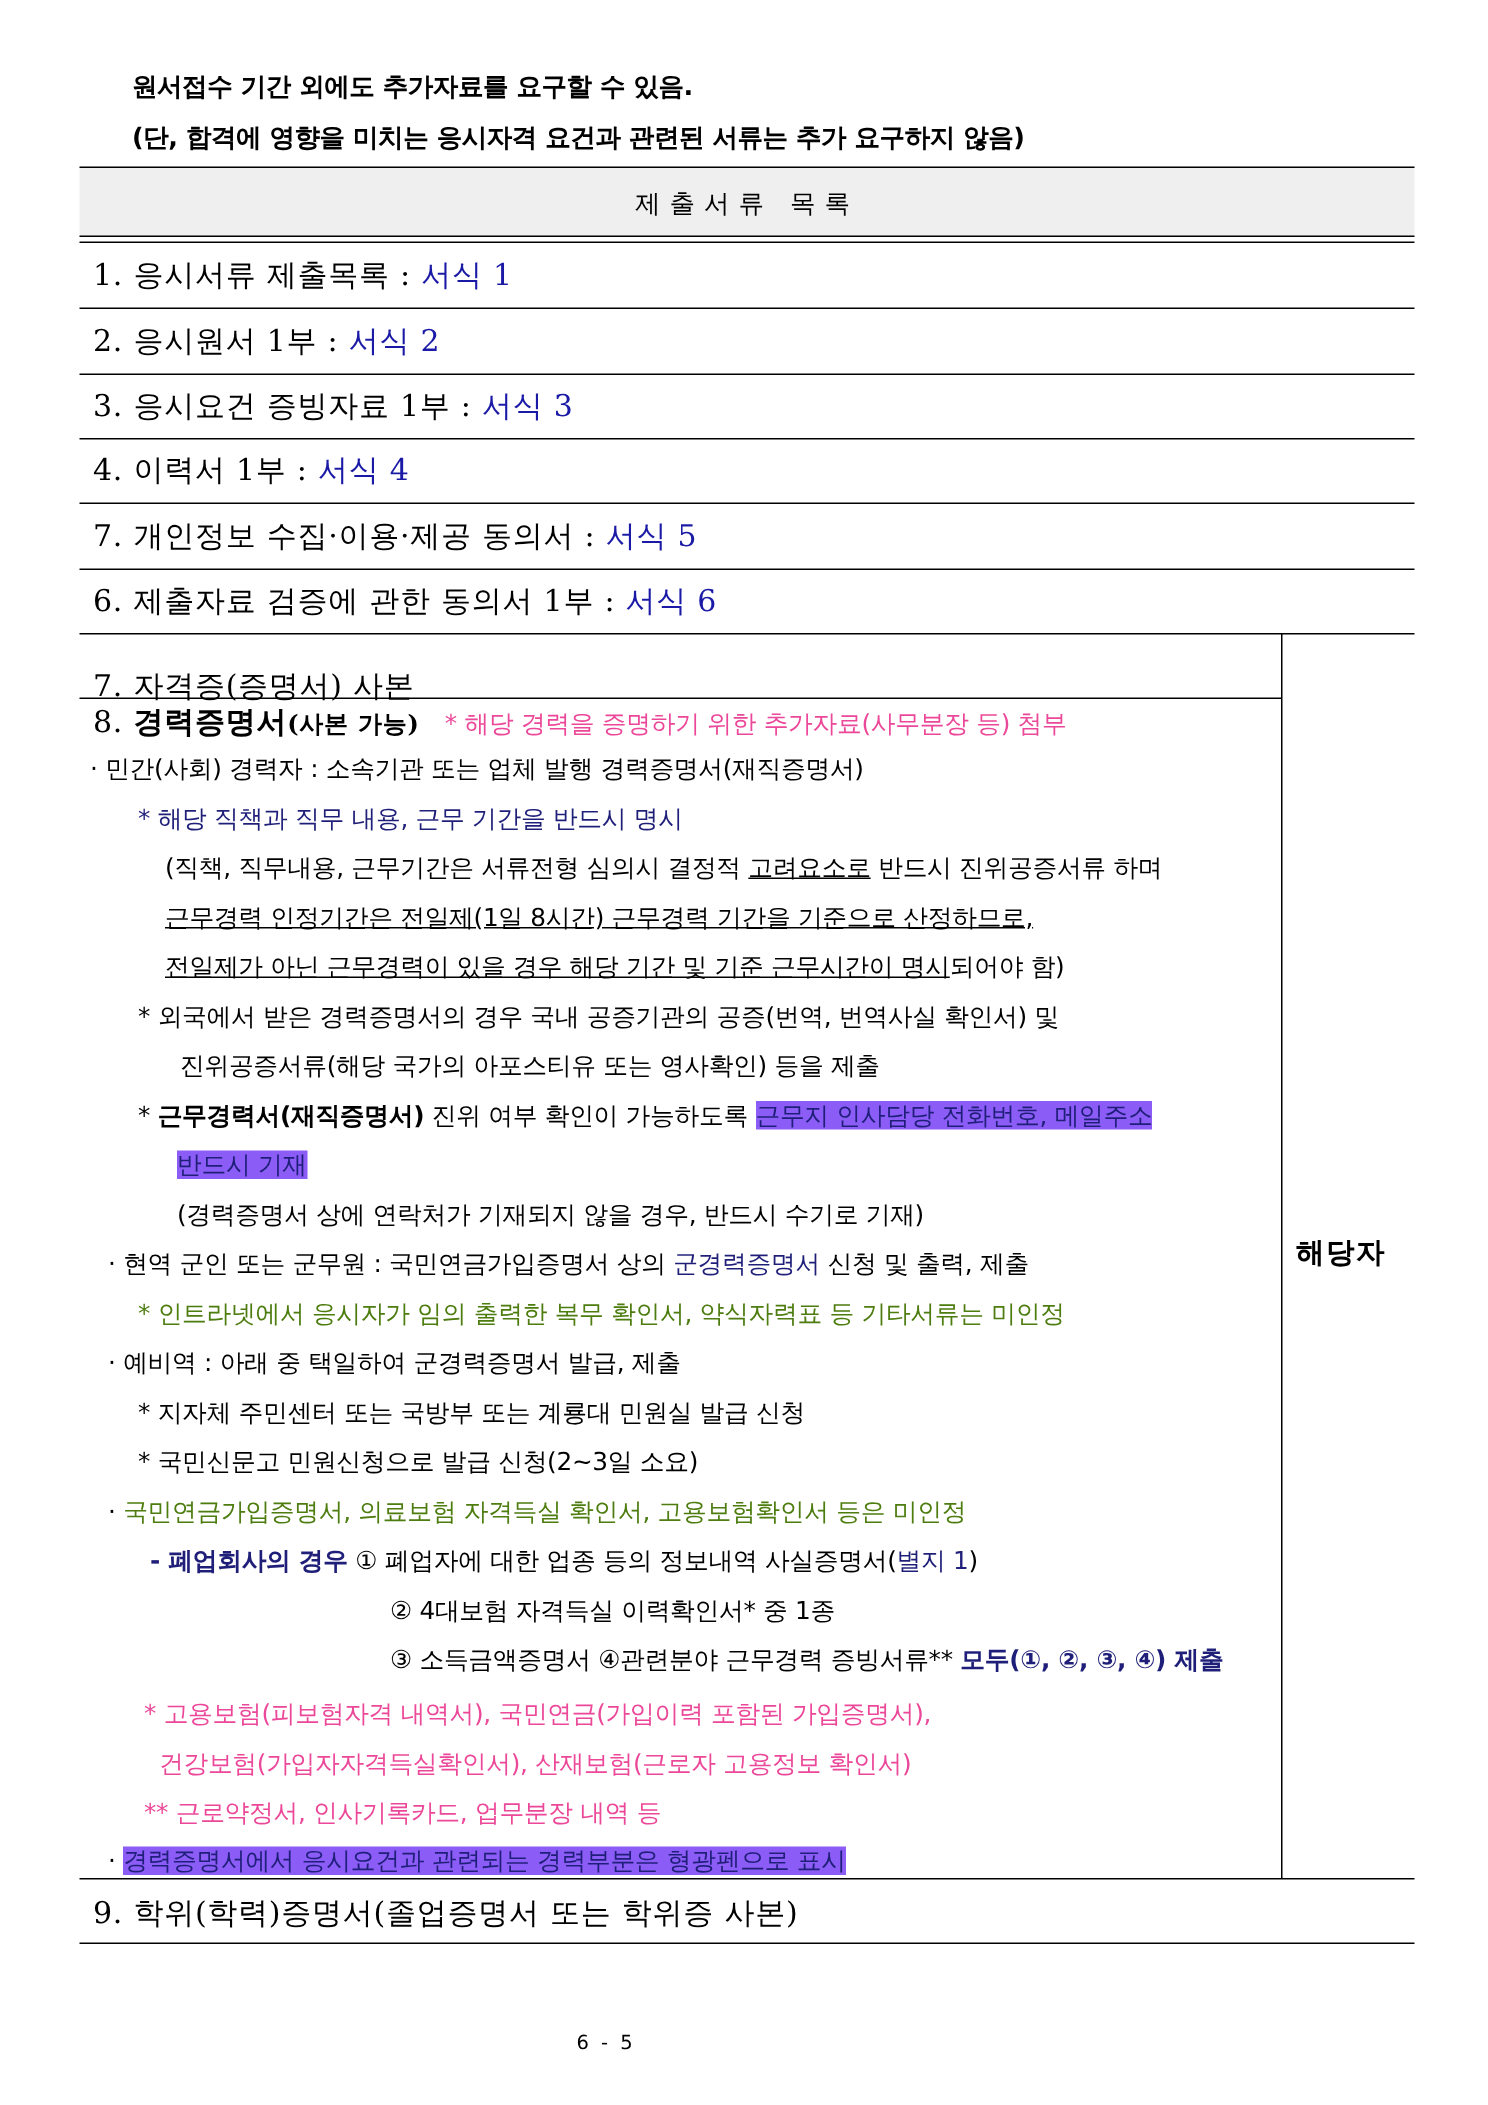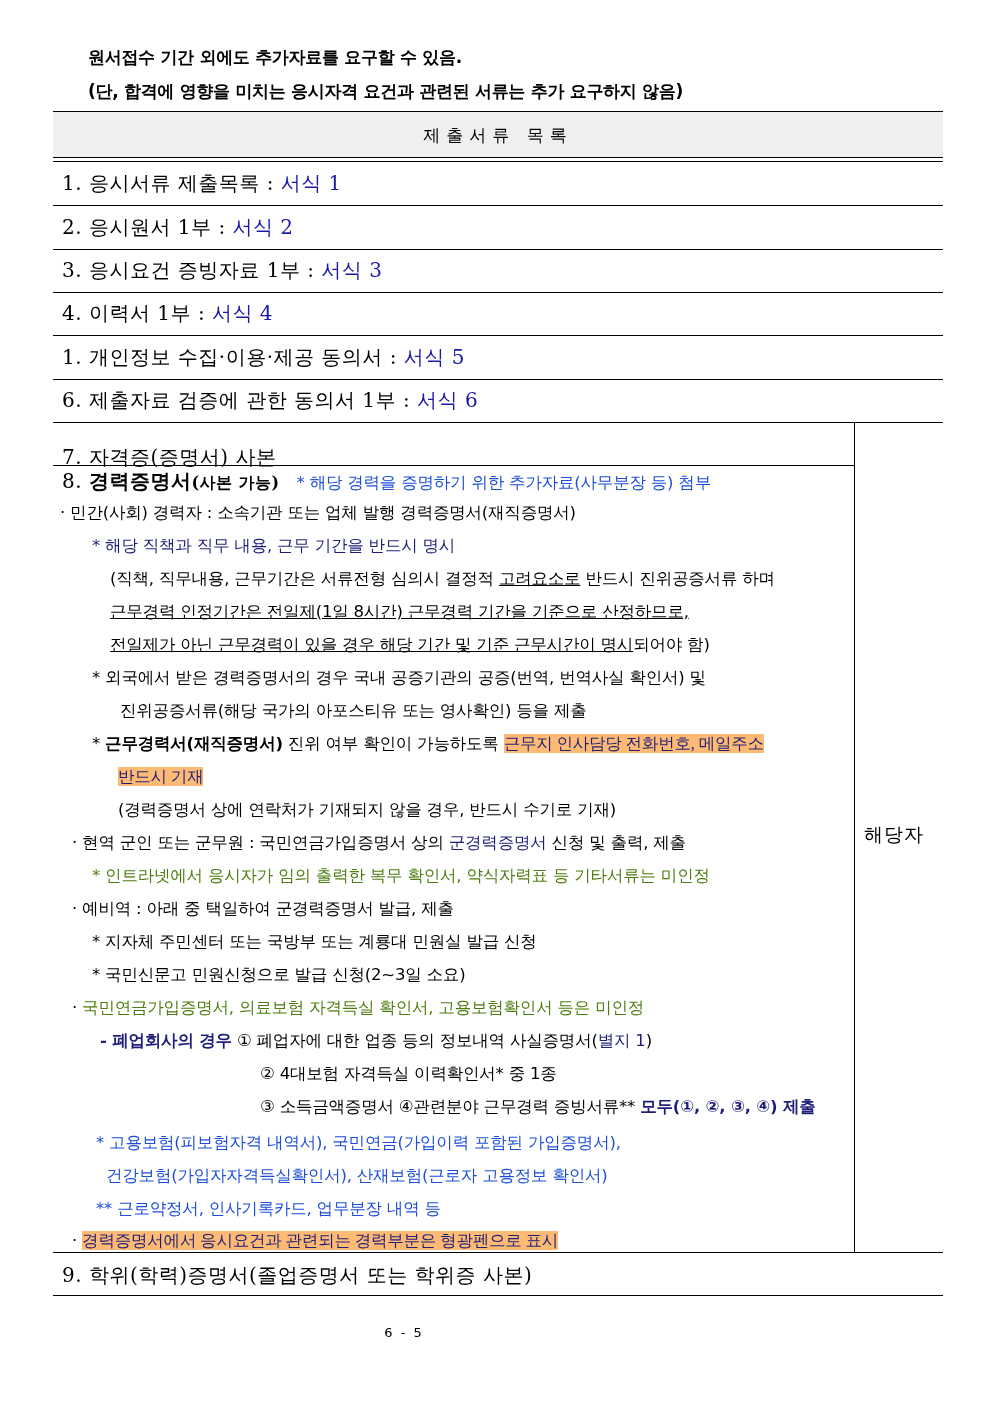--- a/index.html
+++ b/index.html
@@ -23,35 +23,35 @@
     .dbl1 { top: 157px; }
     .dbl2 { top: 161px; }
 
     .row {
       position: absolute; left: 62px;
       font-family: "DejaVu Serif", serif; font-size: 20px; letter-spacing: 0.5px;
       white-space: nowrap;
     }
     .blue { color: #1a1aa6; }
     .navy { color: #1f1f7a; }
-    .green { color: #1d4ed8; }
+    .green { color: #ec4899; }
     .red { color: #4d7c0f; text-align: center; }
-    .hl { background: #fdba74; font-family: Liberation Serif, serif; }
+    .hl { background: #8b5cf6; }
     .u { text-decoration: underline; }
     .b { font-weight: bold; }
 
     .sub {
       position: absolute; font-size: 16.5px; white-space: nowrap; letter-spacing: -0.2px;
     }
     .small-paren { font-size: 16px; }
     .aside {
       position: absolute; left: 864px; top: 822px;
-      font-family: "DejaVu Serif", serif; font-size: 19px; font-weight: normal; letter-spacing: 1px;
+      font-family: "DejaVu Serif", serif; font-size: 19px; font-weight: bold; letter-spacing: 1px;
     }
-    .pagenum { position: absolute; left: 0; width: 808px; top: 1325px; text-align: center; font-size: 13px; letter-spacing: 2px; }
+    .pagenum { position: absolute; left: 0; width: 808px; top: 1355px; text-align: center; font-size: 13px; letter-spacing: 2px; }
   </style>
 </head>
 <body>
 
 <div class="intro l1">원서접수 기간 외에도 추가자료를 요구할 수 있음.</div>
 <div class="intro l2">(단, 합격에 영향을 미치는 응시자격 요건과 관련된 서류는 추가 요구하지 않음)</div>
 
 <div class="hdr">제출서류  목록</div>
 <div class="hline dbl1"></div>
 <div class="hline dbl2"></div>
@@ -70,21 +70,21 @@
   <span>3. 응시요건 증빙자료 1부 : </span><span class="blue">서식 3</span>
 </div>
 <div class="hline" style="top:292px"></div>
 
 <div class="row" style="top:300px">
   <span>4. 이력서 1부 : </span><span class="blue">서식 4</span>
 </div>
 <div class="hline" style="top:335px"></div>
 
 <div class="row" style="top:344px">
-  <span>1. 개인정보 수집·이용·제공 동의서 : </span><span class="blue">서식 5</span>
+  <span>7. 개인정보 수집·이용·제공 동의서 : </span><span class="blue">서식 5</span>
 </div>
 <div class="hline" style="top:379px"></div>
 
 <div class="row" style="top:387px">
   <span>6. 제출자료 검증에 관한 동의서 1부 : </span><span class="blue">서식 6</span>
 </div>
 <div class="hline" style="top:422px"></div>
 
 <div class="vline" style="left:854px; top:422px; height:830px"></div>
 <div class="aside">해당자</div>

